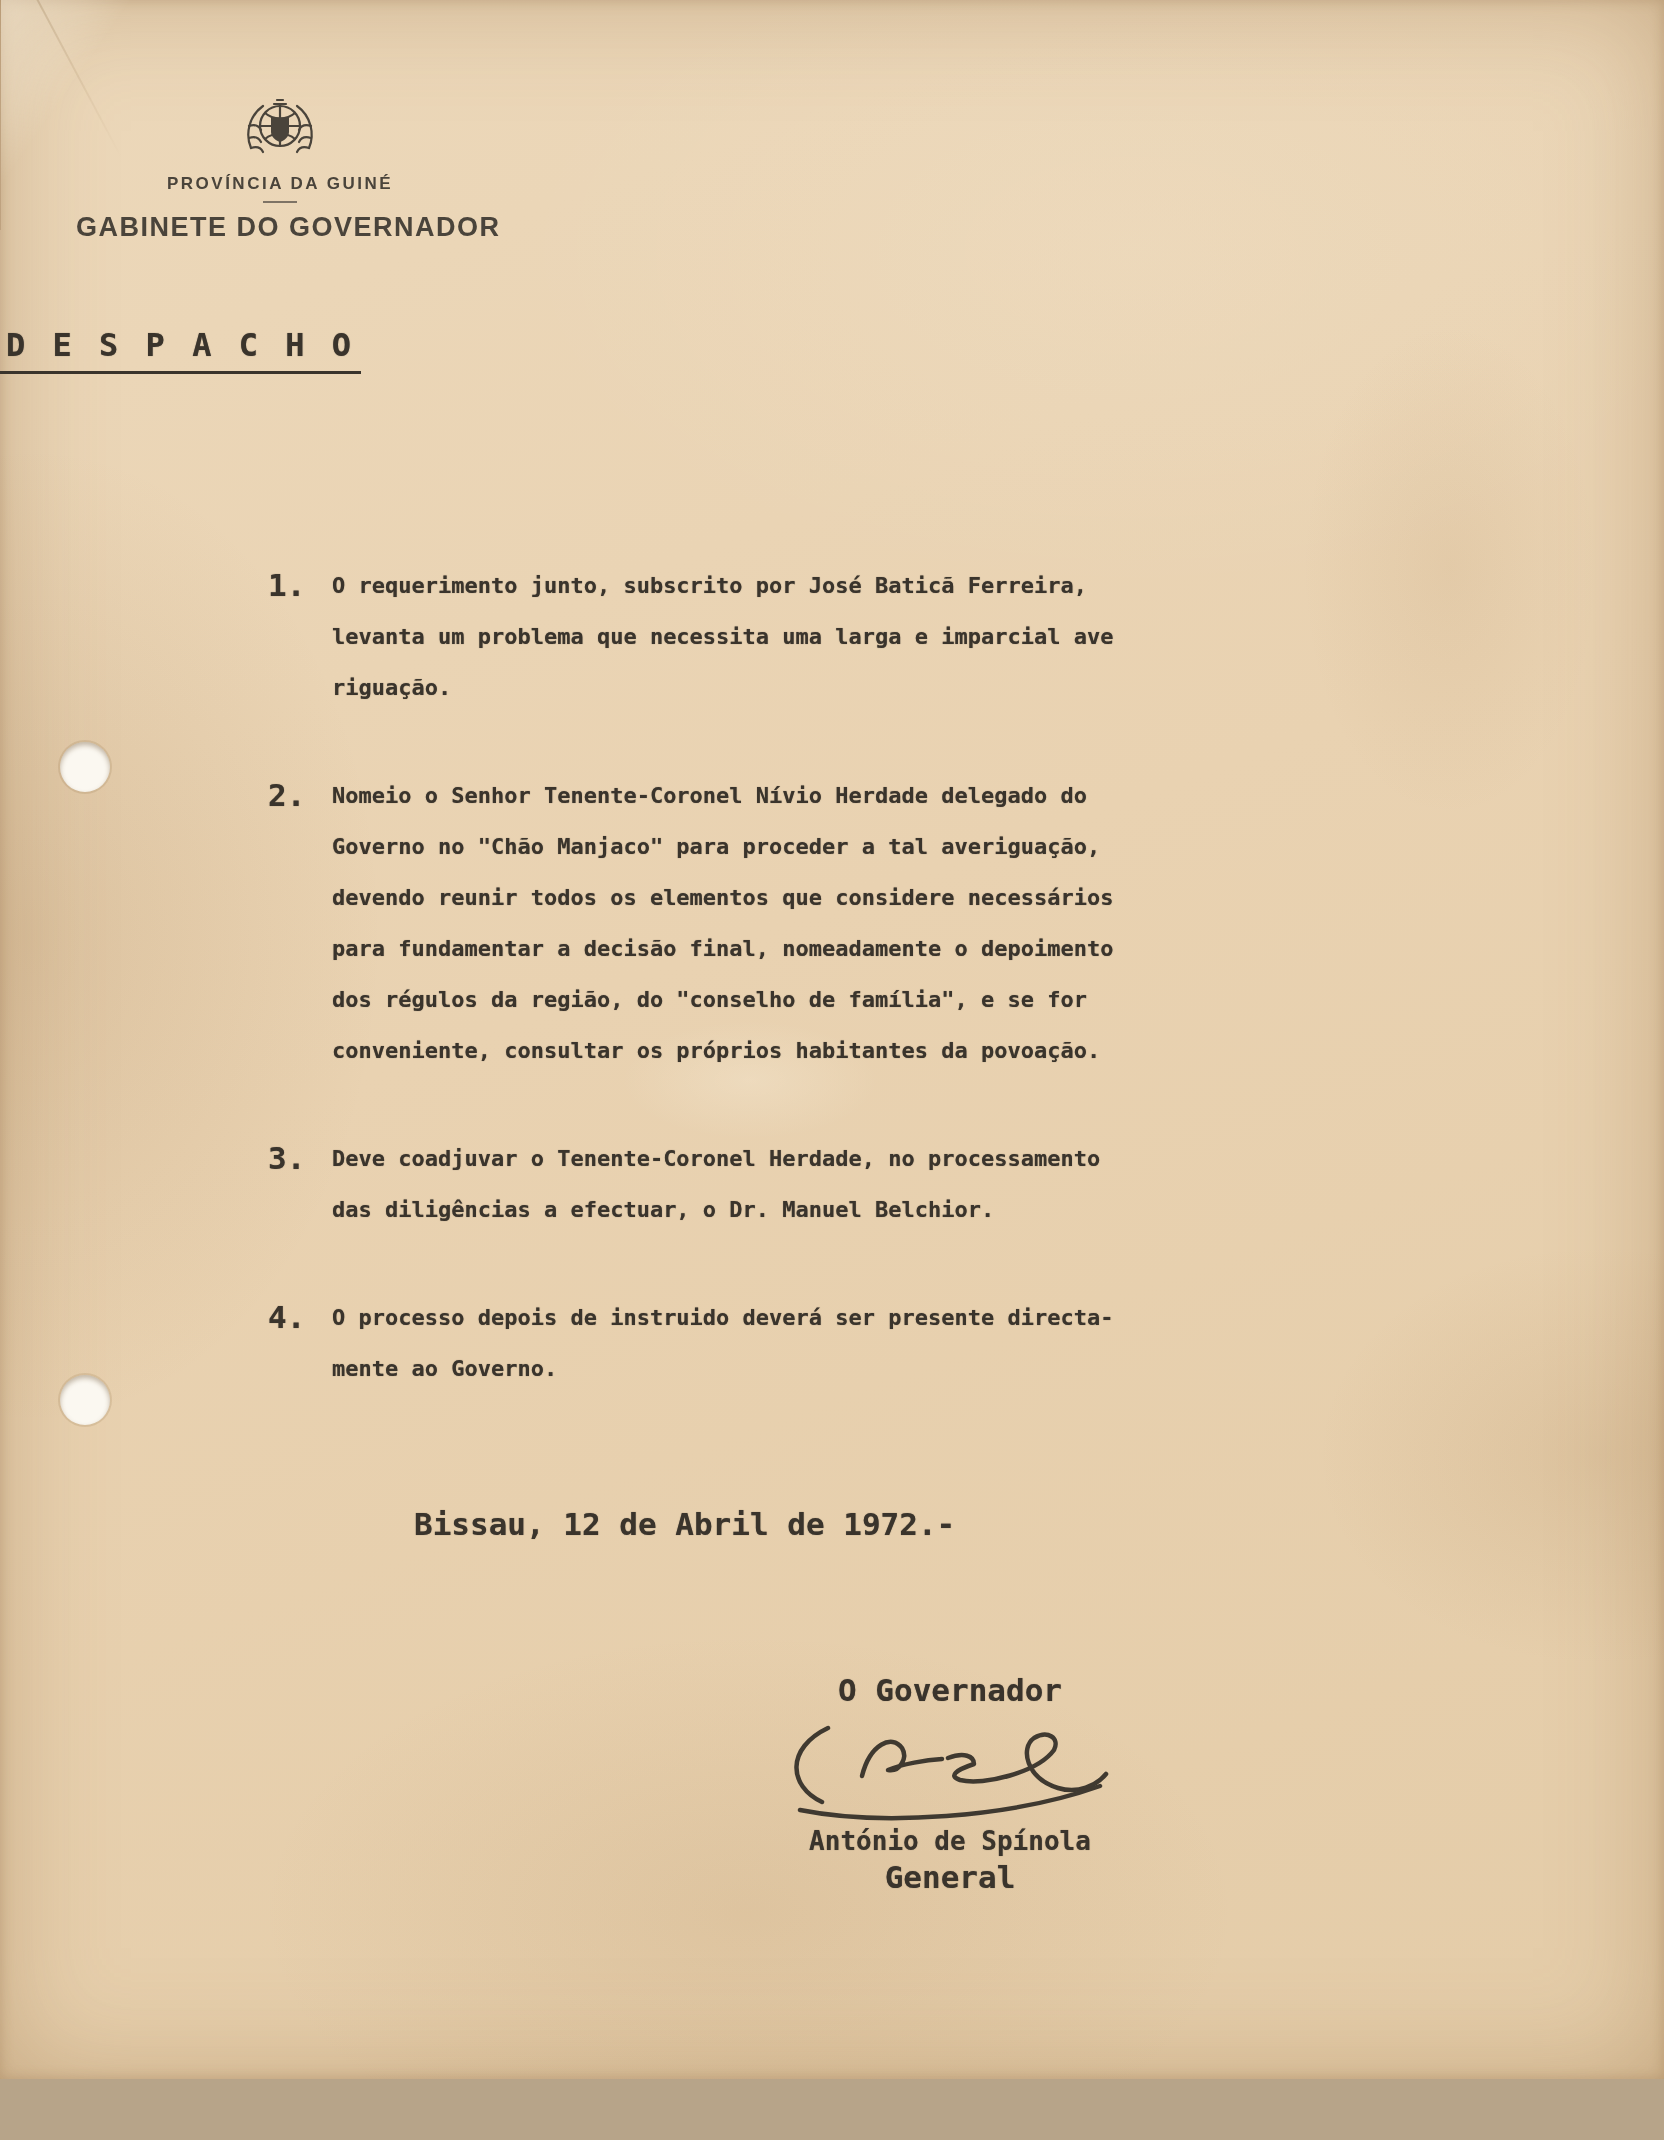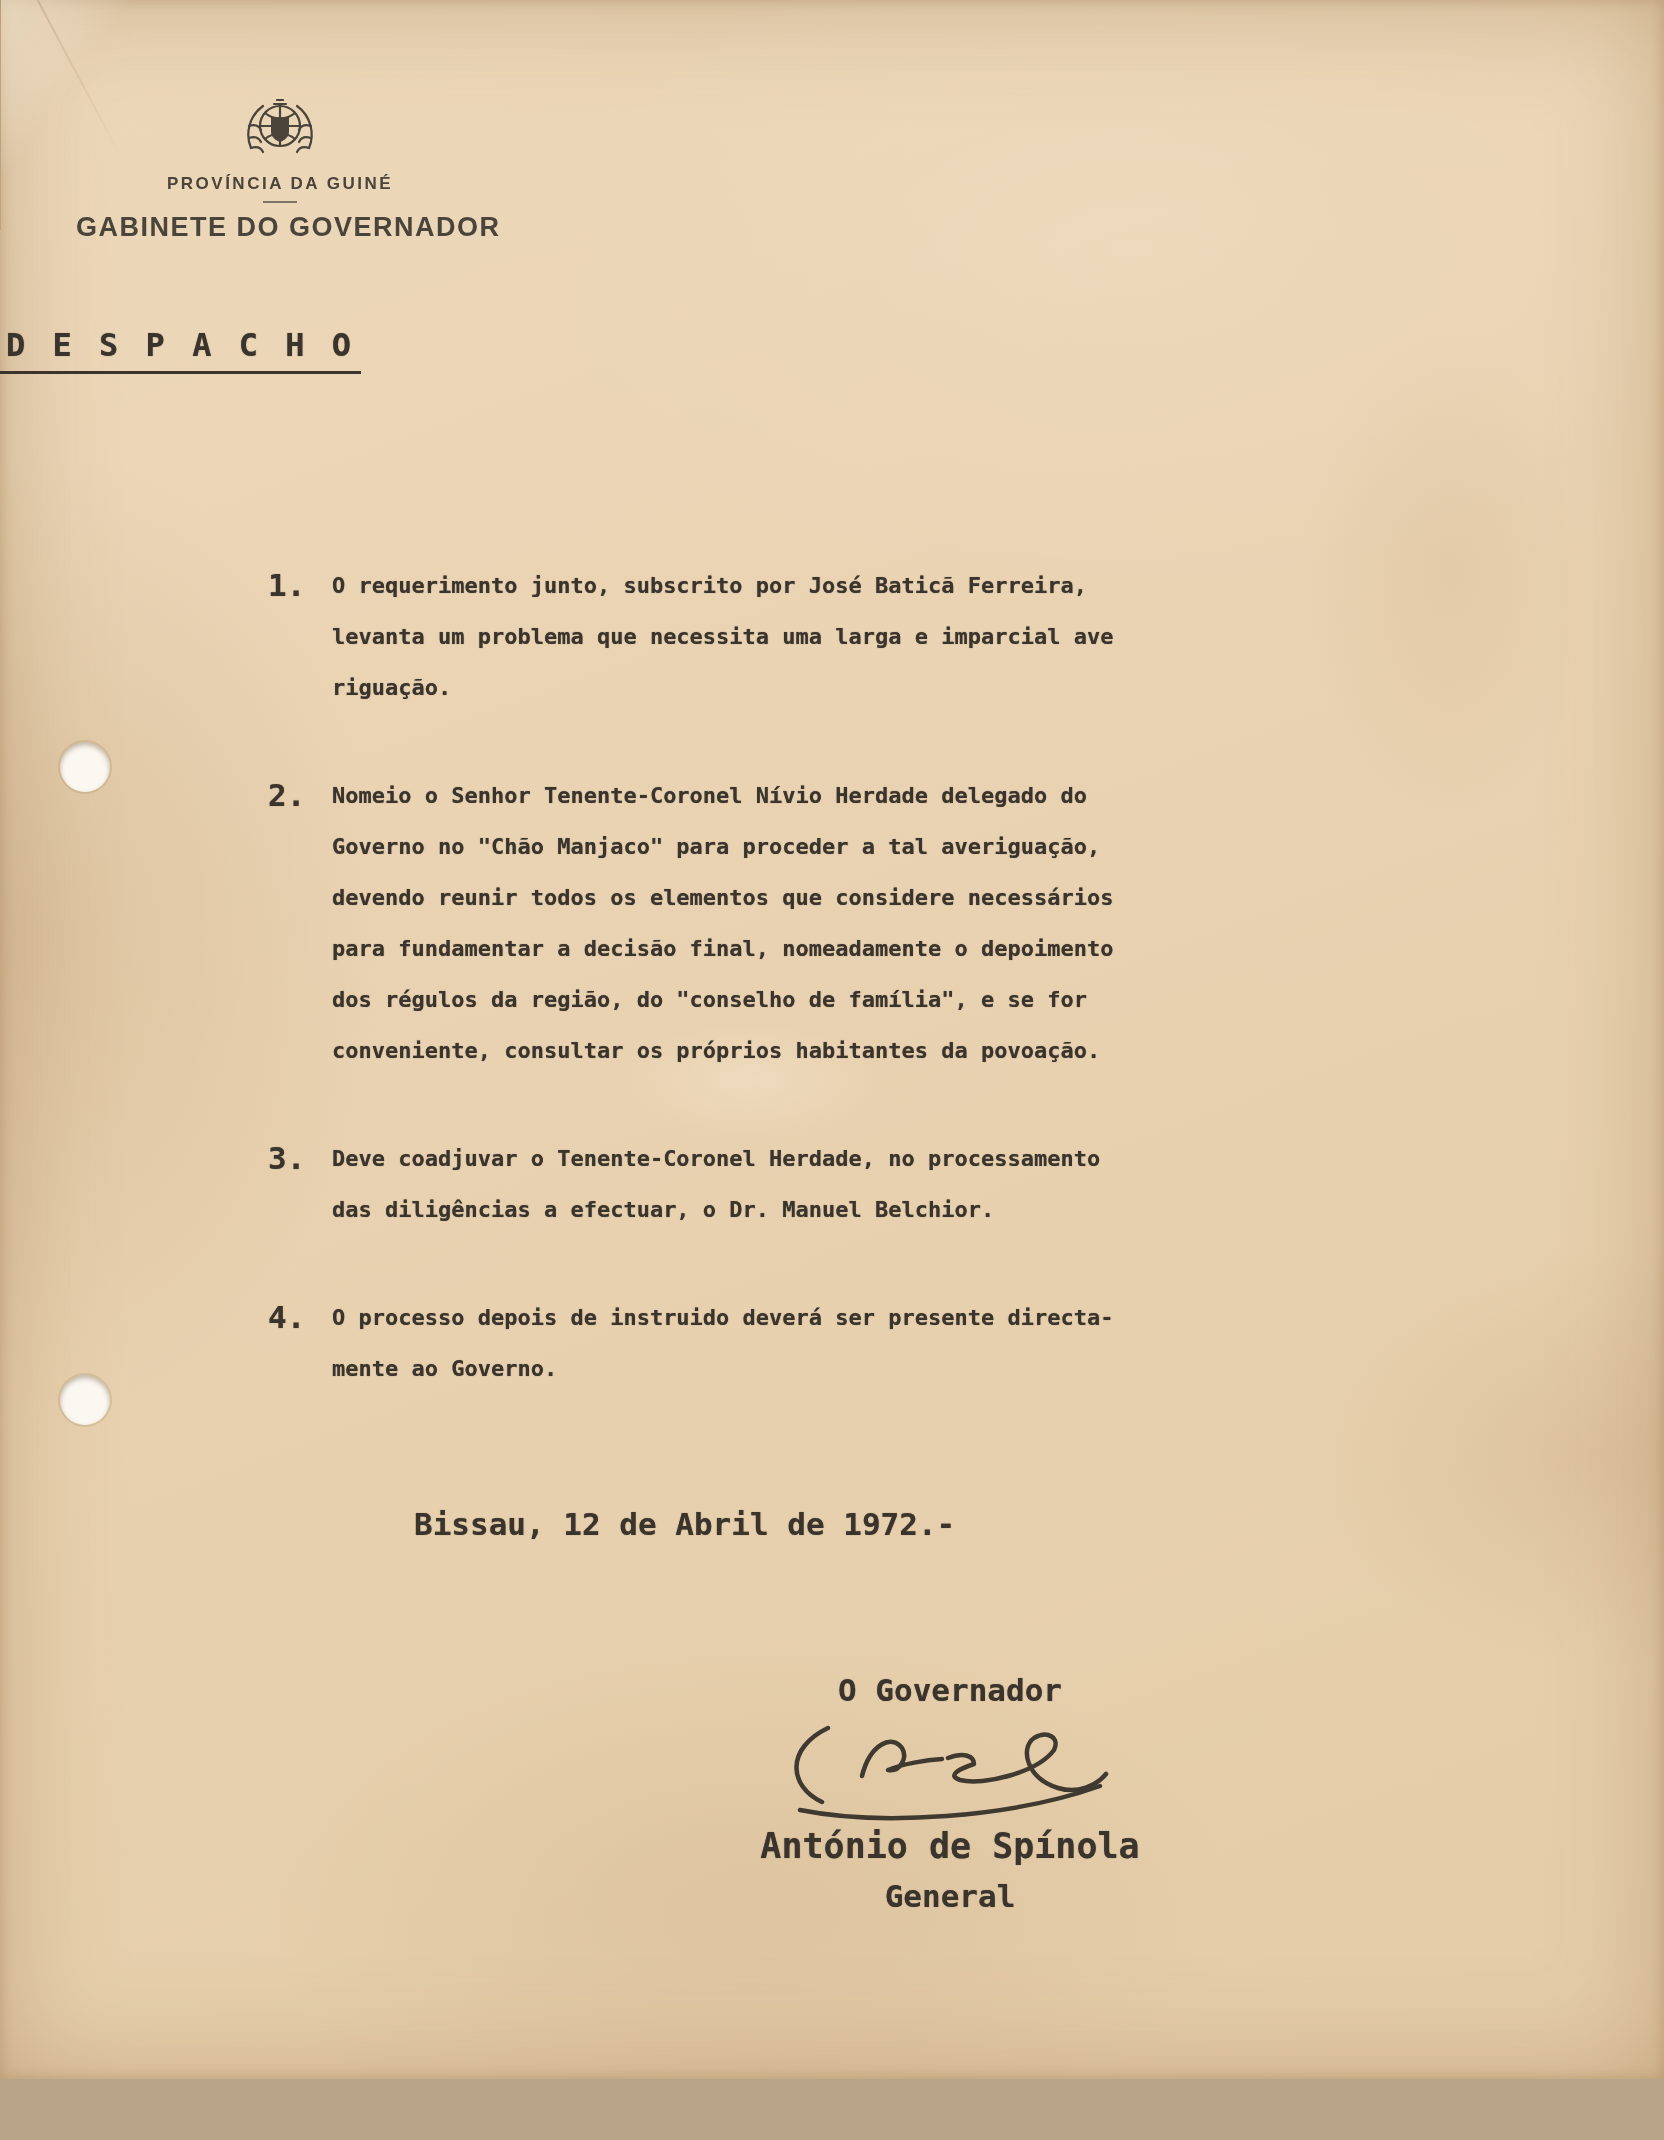--- a/index.html
+++ b/index.html
@@ -55,22 +55,22 @@
   .body-block{position:absolute;left:268px;top:560px;width:1210px;}
   .para{display:flex;margin-bottom:57px;}
   .para-num{width:64px;flex:none;font-size:31px;font-weight:bold;line-height:51px;text-shadow:0 0 1px rgba(58,52,44,0.6);}
   .para-text{flex:1;font-size:22px;font-weight:bold;line-height:51px;white-space:pre-line;text-shadow:0 0 1px rgba(58,52,44,0.6);}
   .dateline{margin-top:112px;margin-left:146px;font-size:31px;font-weight:bold;text-shadow:0 0 1px rgba(58,52,44,0.6);}
 
   
   .sig-block{position:absolute;left:690px;top:1672px;width:520px;text-align:center;}
   .sig-role{font-size:31px;font-weight:bold;text-shadow:0 0 1px rgba(58,52,44,0.6);}
   .sig-scrawl{margin:6px auto 0 auto;display:block;}
-  .sig-name{font-size:35px;font-weight:bold;margin-top:2px;text-shadow:0 0 1px rgba(58,52,44,0.6);}
-  .sig-rank{font-size:31px;font-weight:bold;margin-top:12px;text-shadow:0 0 1px rgba(58,52,44,0.6);}
+  .sig-name{font-size:26px;font-weight:bold;margin-top:2px;text-shadow:0 0 1px rgba(58,52,44,0.6);}
+  .sig-rank{font-size:31px;font-weight:bold;margin-top:3px;text-shadow:0 0 1px rgba(58,52,44,0.6);}
 
   .stain-a{position:absolute;left:620px;top:1020px;width:260px;height:120px;border-radius:50%;
     background:radial-gradient(ellipse, rgba(255,250,235,0.22), transparent 70%);}
   .stain-b{position:absolute;left:1300px;top:320px;width:300px;height:500px;
     background:radial-gradient(ellipse, rgba(150,105,55,0.08), transparent 70%);}
 </style>
 </head>
 <body>
 
 <div class="page">

